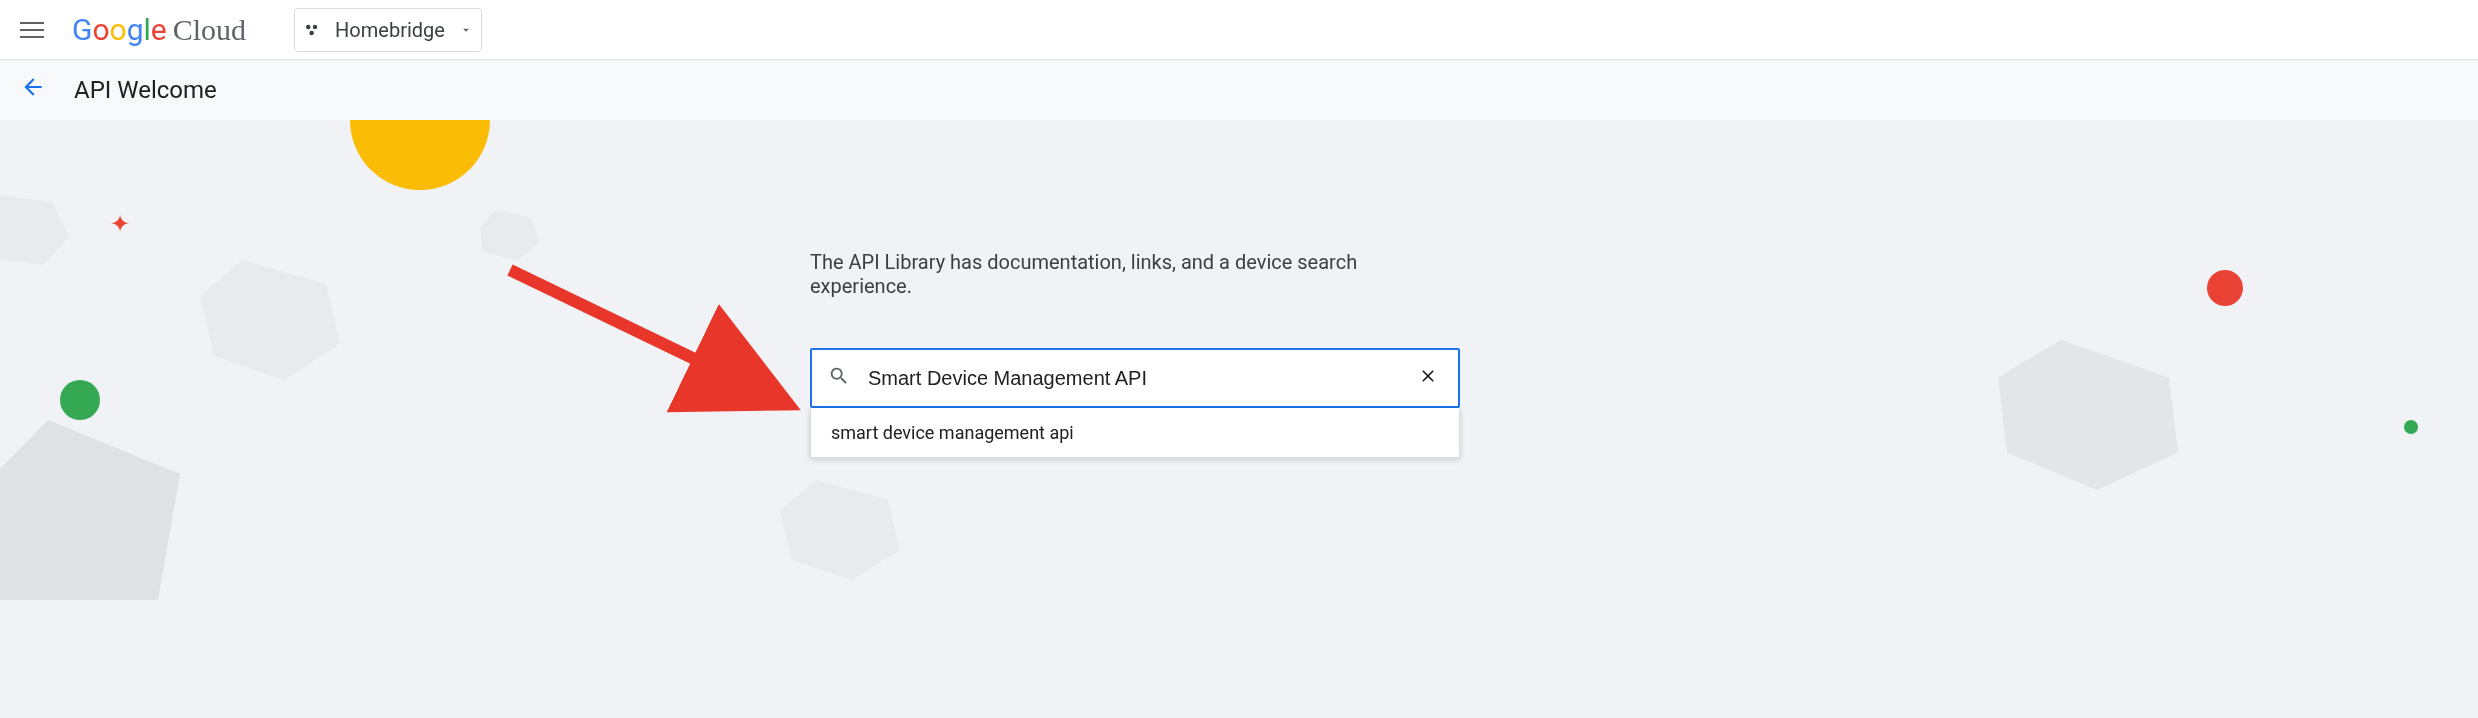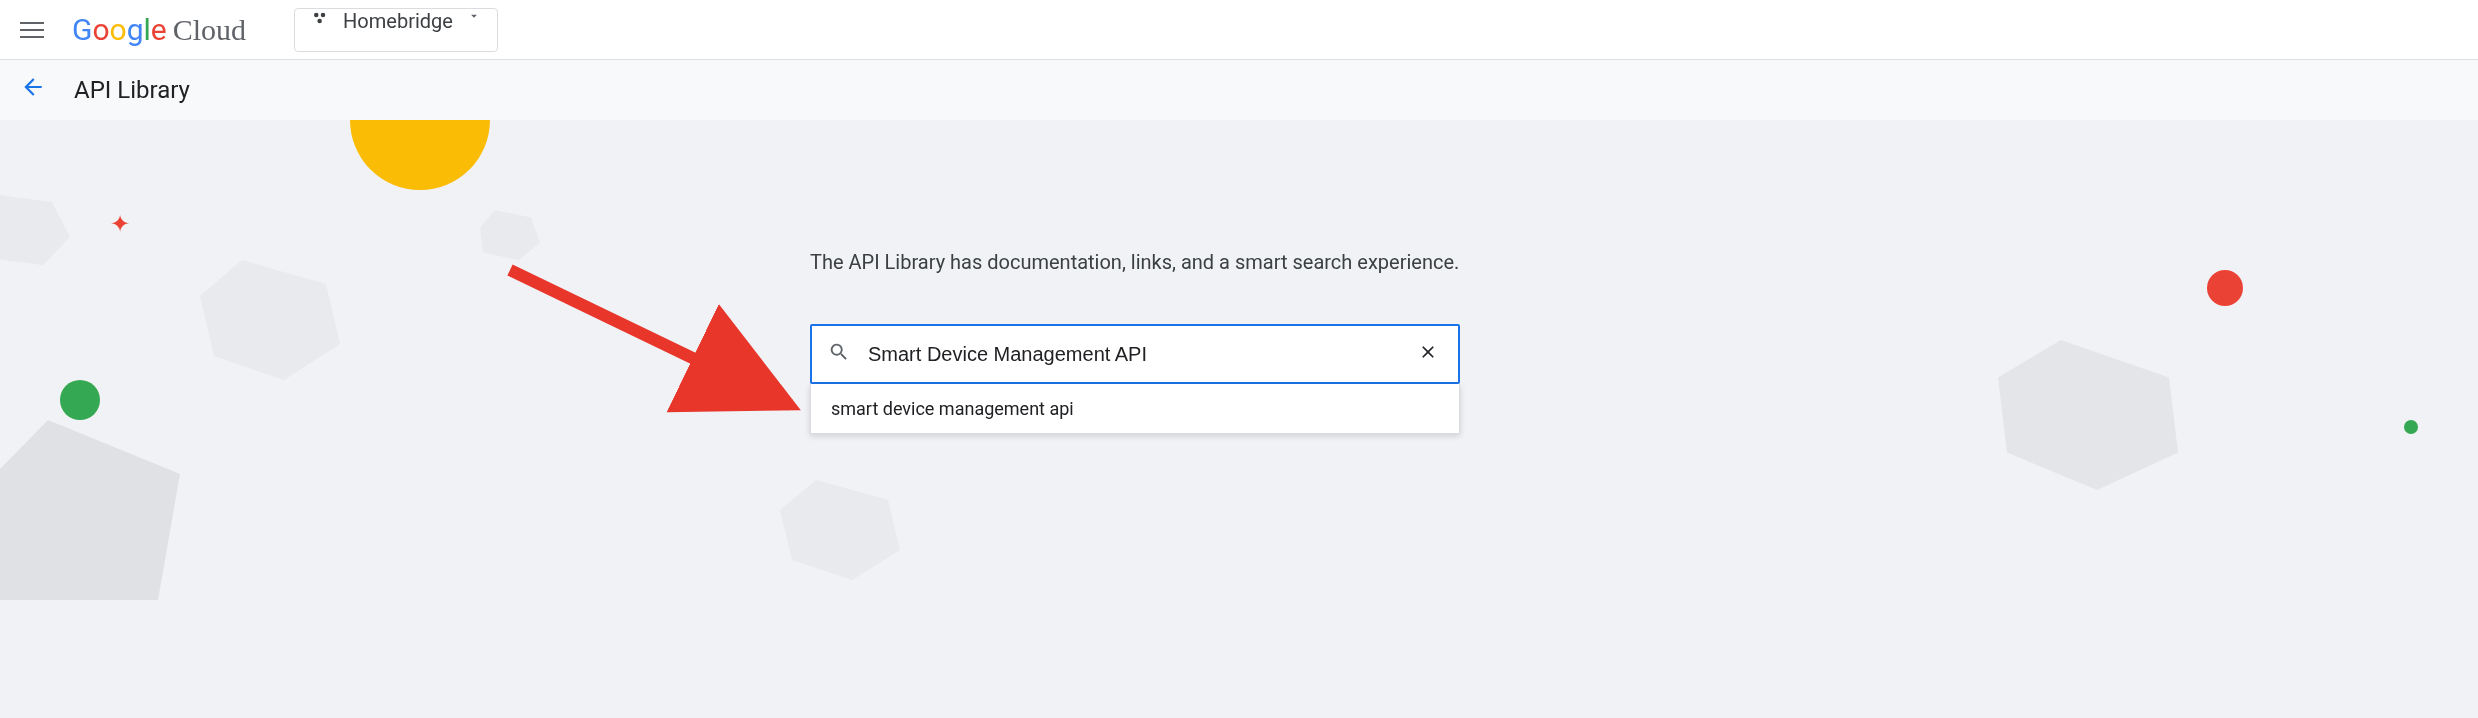--- a/index.html
+++ b/index.html
@@ -12,21 +12,21 @@
     
     .logo { display: flex; align-items: baseline; font-size: 30px; font-weight: 400; margin-right: 48px; }
     .logo .g1 { color: #4285F4; }
     .logo .o1 { color: #EA4335; }
     .logo .o2 { color: #FBBC05; }
     .logo .g2 { color: #4285F4; }
     .logo .l  { color: #34A853; }
     .logo .e  { color: #EA4335; }
     .logo .cloud { color: #5f6368; margin-left: 6px; font-weight: 400; font-family: Liberation Serif, serif; }
     
-    .project-picker { border: 1px solid #dadce0; border-radius: 4px; height: 44px; display: flex; align-items: flex-start; padding: 0 16px; cursor: pointer; gap: 14px; }
+    .project-picker { border: 1px solid #dadce0; border-radius: 4px; height: 44px; display: flex; align-items: center; padding: 0 8px; cursor: pointer; gap: 14px; }
     .project-picker .dots { width: 18px; height: 18px; }
     .project-picker .name { font-size: 20px; color: #3c4043; }
     .project-picker .caret { color: #5f6368; }
     
     
     .subheader { height: 60px; display: flex; align-items: center; padding: 0 20px; background: #f8f9fa; position: relative; z-index: 5; }
     .back-arrow { color: #1a73e8; font-size: 26px; margin-right: 28px; cursor: pointer; }
     .page-title { font-size: 24px; color: #202124; font-weight: 400; }
     
     
@@ -94,38 +94,38 @@
       </svg>
   </div>
 </div>
 
 <div class="subheader">
   <span class="back-arrow">
     <svg width="26" height="26" viewBox="0 0 24 24">
         <path d="M20 11H7.8l5.6-5.6L12 4l-8 8 8 8 1.4-1.4L7.8 13H20z" fill="#1a73e8"></path>
       </svg>
   </span>
-  <span class="page-title">API Library</span>
+  <span class="page-title">API Welcome</span>
 </div>
 
 <div class="hero">
   <div class="deco-sun"></div>
   <div class="rock rock1"></div>
   <div class="rock rock2"></div>
   <div class="rock rock3"></div>
   <div class="rock rock4"></div>
   <div class="rock rock5"></div>
   <div class="rock rock6"></div>
   <div class="deco-star">✦</div>
   <div class="deco-green"></div>
   <div class="deco-red"></div>
   <div class="deco-green-small"></div>
 
   <div class="content">
-    <p class="welcome-sub">The API Library has documentation, links, and a smart search experience.</p>
+    <p class="welcome-sub">The API Library has documentation, links, and a device search experience.</p>
 
     <div class="search-wrap">
       <div class="search-box">
         <span class="search-icon">
           <svg width="22" height="22" viewBox="0 0 24 24">
               <path d="M15.5 14h-.8l-.3-.3a6.5 6.5 0 10-.7.7l.3.3v.8l5 5 1.5-1.5-5-5zm-6 0a4.5 4.5 0 110-9 4.5 4.5 0 010 9z" fill="#5f6368"></path>
             </svg>
         </span>
         <input class="search-input" type="text" placeholder="Search for APIs &amp; Services" value="Smart Device Management API" style="">
         <span class="clear-btn">

